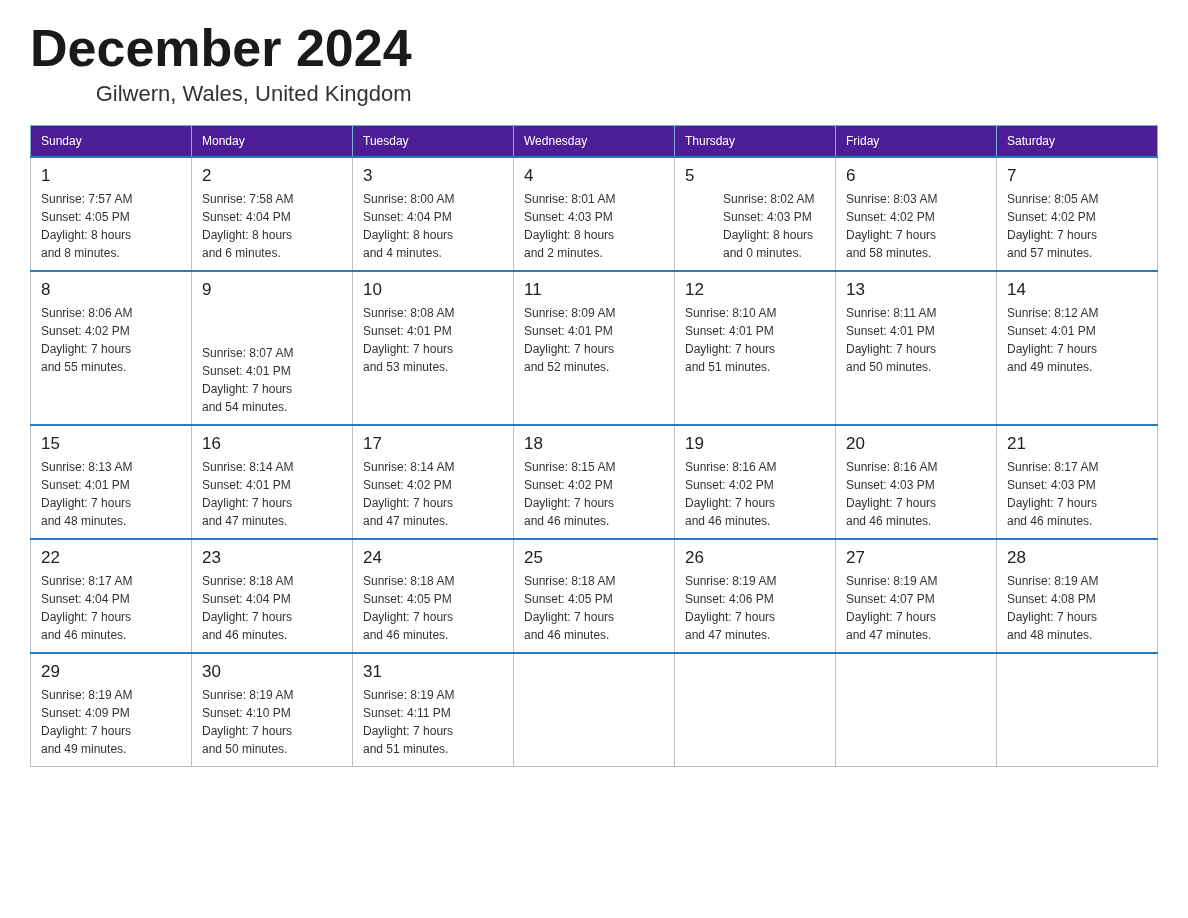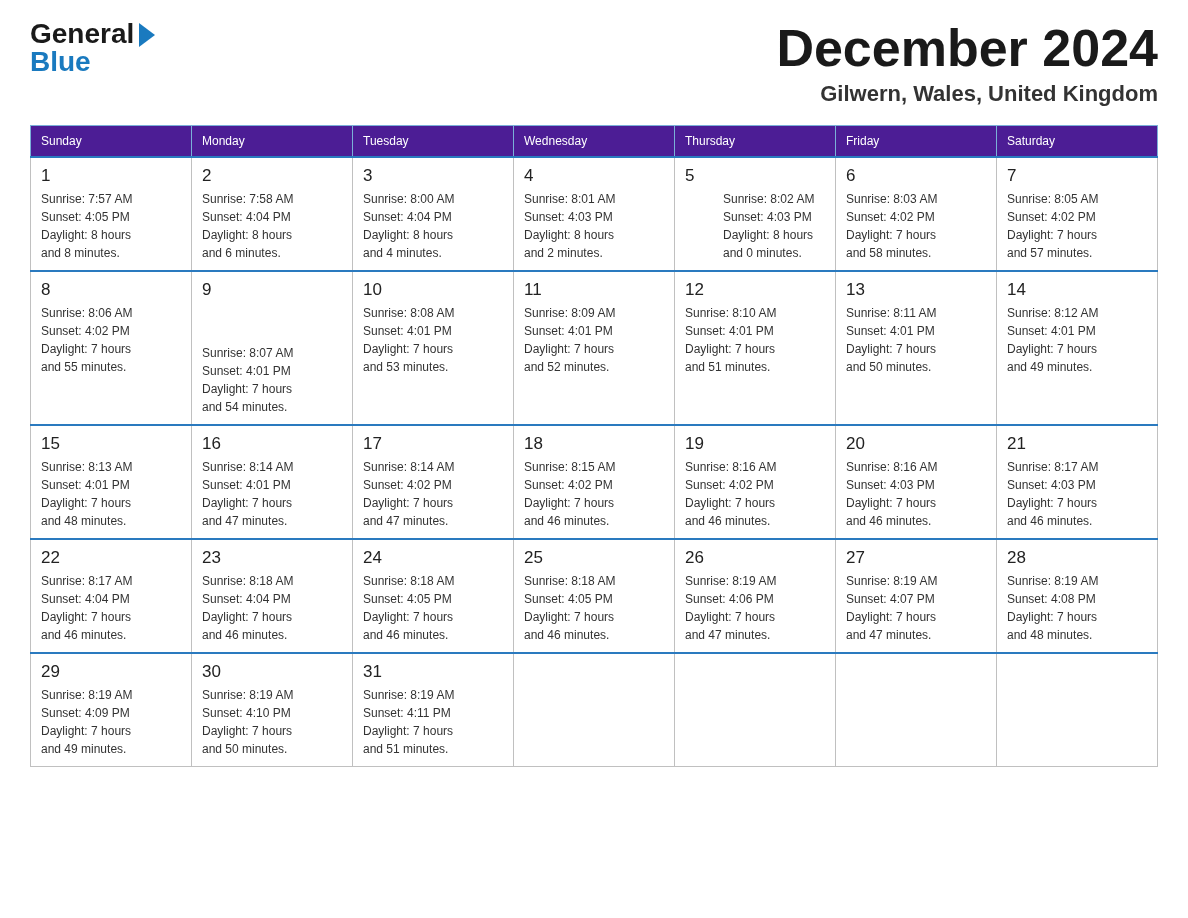--- a/index.html
+++ b/index.html
@@ -43,21 +43,20 @@
     .month-title {
       font-size: 52px;
       font-weight: bold;
       color: #1a1a1a;
       line-height: 1.1;
     }
     .location {
       font-size: 22px;
       color: #333;
       margin-top: 4px;
-      font-weight: bold;
     }
     .calendar {
       width: 100%;
       border-collapse: collapse;
       border: 1px solid #b0b0b0;
     }
     .calendar th {
       background-color: #4c1d95;
       color: #ffffff;
       font-size: 12px;
@@ -94,27 +93,20 @@
       color: #333;
     }
     .empty-cell {
       background: #fff;
     }
   </style>
 </head>
 <body>
 
 <div class="header">
-  <div class="logo">
-    <div class="logo-text-row">
-      <span class="logo-general">General</span>
-      <span style="display:inline-block; width:0; height:0; border-top: 12px solid transparent; border-bottom: 12px solid transparent; border-left: 16px solid #1a7abf; margin-left:5px; margin-top:2px;"></span>
-    </div>
-    <span class="logo-blue">Blue</span>
-  </div>
   <div class="title-area">
     <div class="month-title">December 2024</div>
     <div class="location">Gilwern, Wales, United Kingdom</div>
   </div>
 </div>
 
 <table class="calendar">
   <thead>
     <tr>
     <th>Sunday</th>

